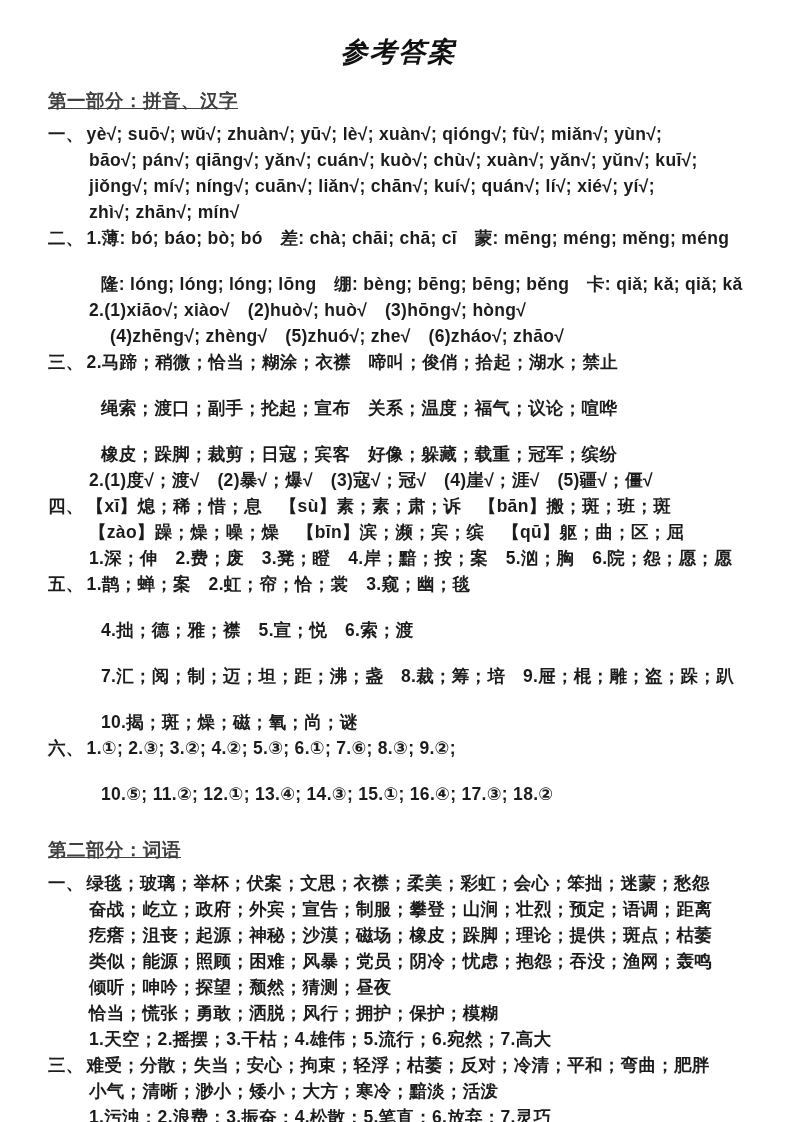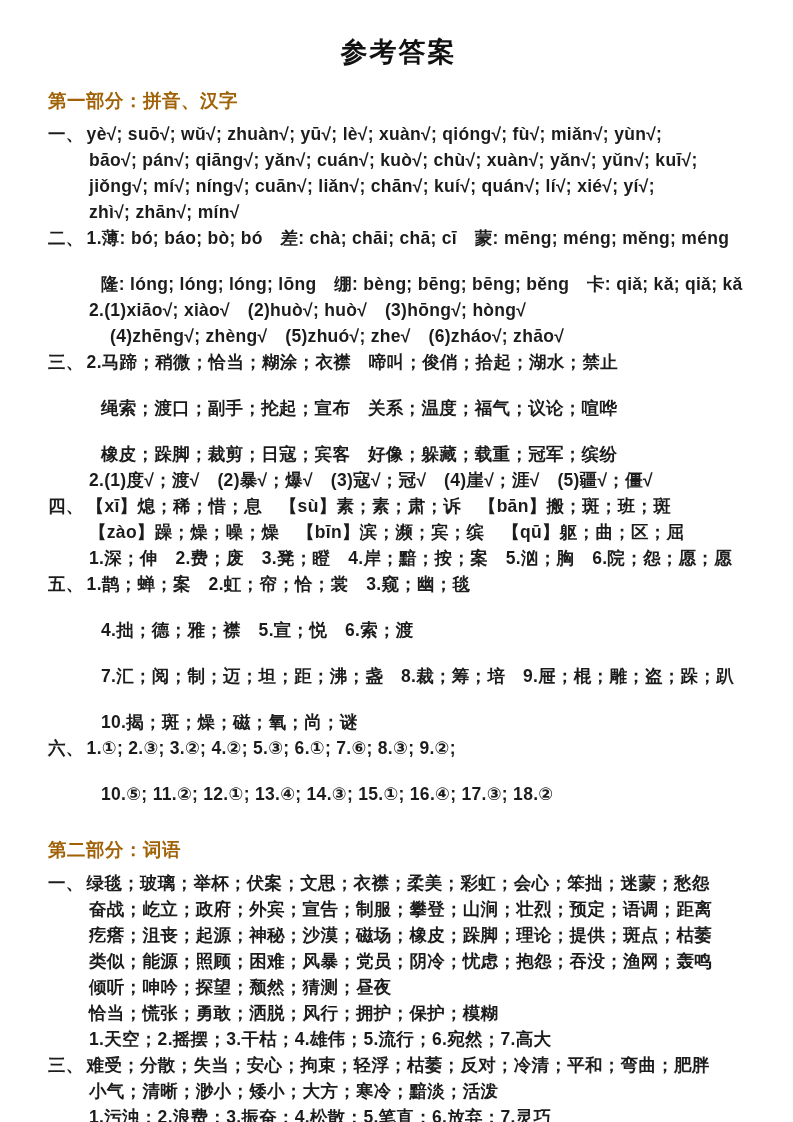--- a/index.html
+++ b/index.html
@@ -11,27 +11,29 @@
     overflow:hidden;
   }
   .doc{padding:34px 44px 0 48px;box-sizing:border-box;}
   .title{
     text-align:center;
     font-size:27px;
     font-weight:bold;
     letter-spacing:2px;
     margin:0 0 18px 0;
     color:#111;
+    font-style:italic;
   }
   .part-heading{
-    color:#a16207;
+    color:#404040;
     font-size:18.5px;
     font-weight:bold;
     letter-spacing:0.5px;
     margin:30px 0 8px 0;
+    text-decoration:underline;
   }
   #parts .part-heading:first-child{margin-top:14px;}
   .line{
     font-size:17.5px;
     line-height:26px;
     font-weight:600;
     letter-spacing:0.3px;
     white-space:normal;
   }
   .ind0{padding-left:0;}

